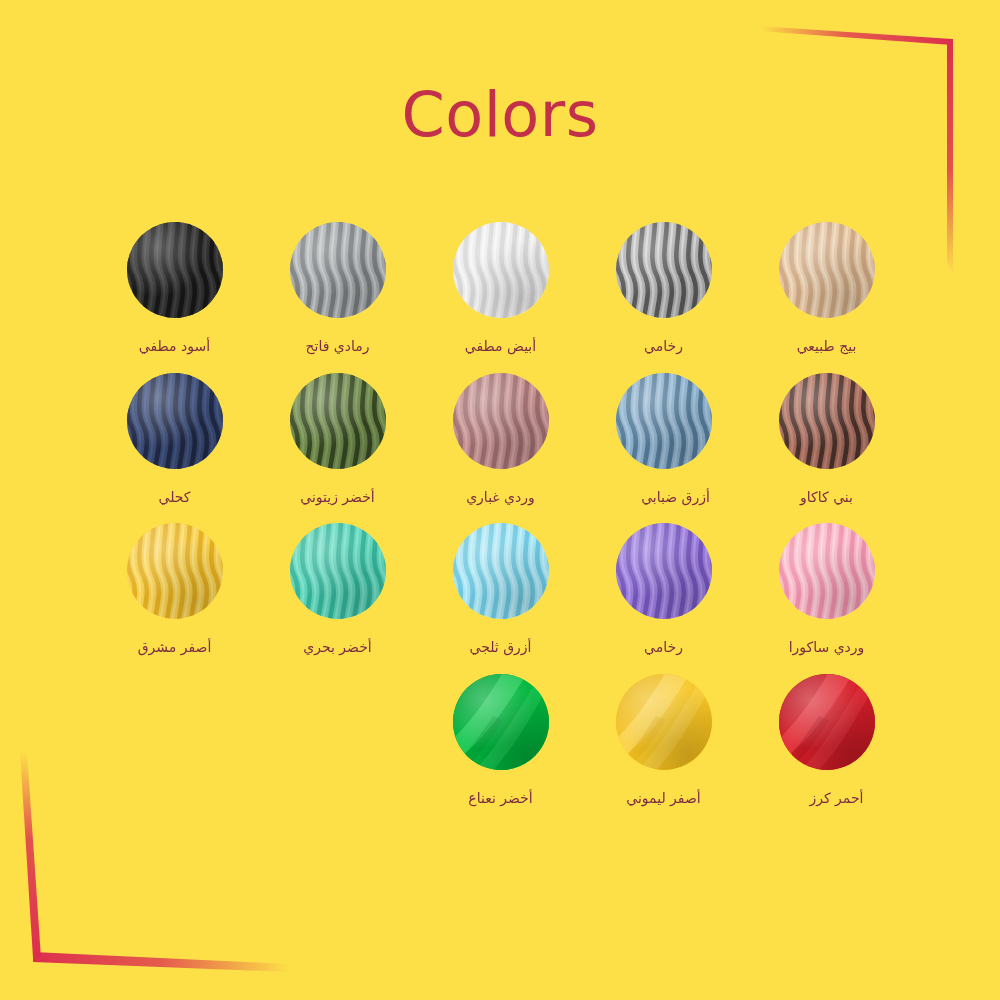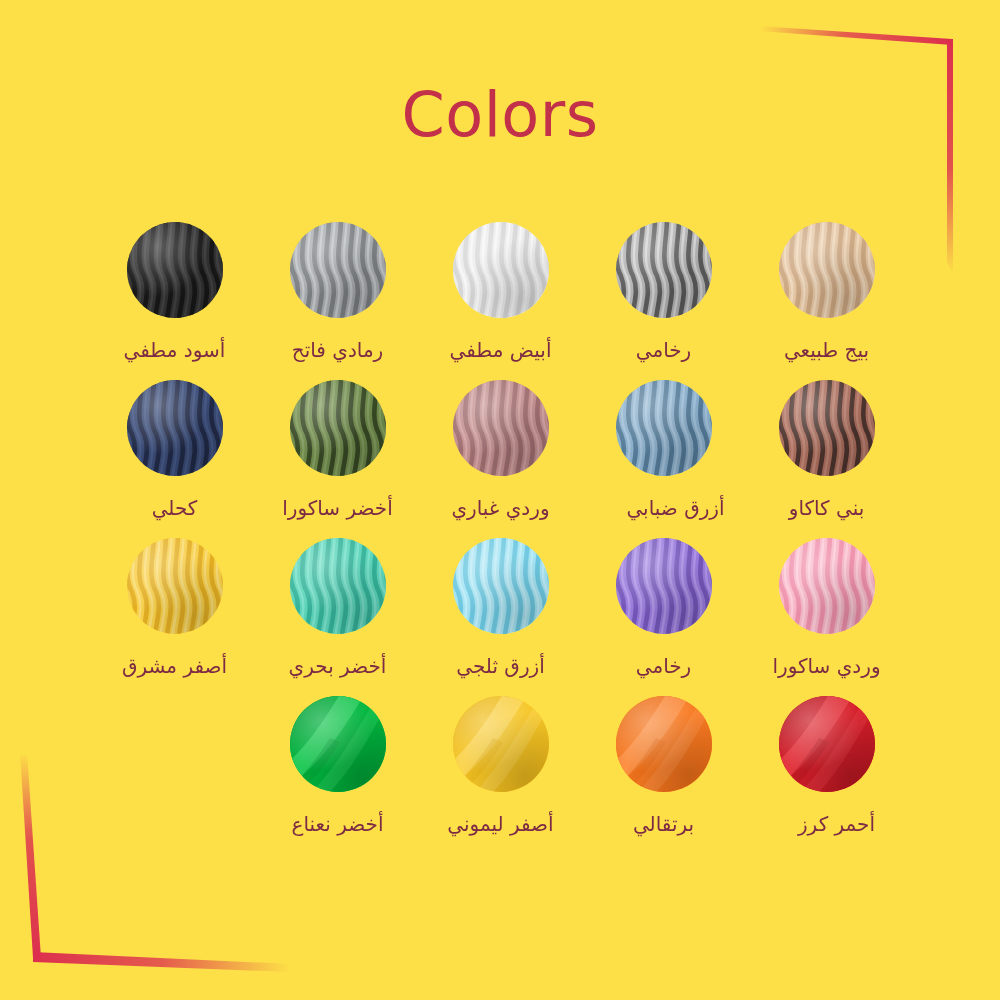--- a/index.html
+++ b/index.html
@@ -81,21 +81,21 @@
   .swatch-disc .shade {
     position: absolute; inset: 0;
     border-radius: 50%;
     background:
       radial-gradient(circle at 32% 26%, rgba(255,255,255,.30) 0%, rgba(255,255,255,0) 52%),
       radial-gradient(circle at 74% 82%, rgba(0,0,0,.17) 0%, rgba(0,0,0,0) 58%);
   }
 
   .swatch-label {
     margin-top: 20px;
-    font-size: 20px;
+    font-size: 14px;
     line-height: 1.25;
     color: #7d2b45;
     direction: rtl;
     unicode-bidi: embed;
     text-align: center;
     white-space: nowrap;
     font-family: "DejaVu Sans", "Liberation Sans", sans-serif;
   }
 </style>
 </head>
@@ -431,21 +431,21 @@
               <path d="M89.6,-8 C98.6,18 82.6,44 94.6,66 C103.6,88 87.6,106 95.6,128" stroke="#88a164" stroke-width="2.4" fill="none" opacity="0.75"></path>
               <path d="M96,-8 C105,18 89,44 101,66 C110,88 94,106 102,128" stroke="#2f3d1f" stroke-width="4.6" fill="none" opacity="0.85"></path>
               <path d="M101.6,-8 C110.6,18 94.6,44 106.6,66 C115.6,88 99.6,106 107.6,128" stroke="#88a164" stroke-width="2.4" fill="none" opacity="0.75"></path>
               <path d="M108,-8 C117,18 101,44 113,66 C122,88 106,106 114,128" stroke="#2f3d1f" stroke-width="4.6" fill="none" opacity="0.85"></path>
               <path d="M113.6,-8 C122.6,18 106.6,44 118.6,66 C127.6,88 111.6,106 119.6,128" stroke="#88a164" stroke-width="2.4" fill="none" opacity="0.75"></path>
               <path d="M120,-8 C129,18 113,44 125,66 C134,88 118,106 126,128" stroke="#2f3d1f" stroke-width="4.6" fill="none" opacity="0.85"></path>
               <path d="M125.6,-8 C134.6,18 118.6,44 130.6,66 C139.6,88 123.6,106 131.6,128" stroke="#88a164" stroke-width="2.4" fill="none" opacity="0.75"></path>
             </svg>
             <div class="shade"></div>
           </div>
-          <div class="swatch-label" style="color: rgb(125, 43, 69);">أخضر ساكورا</div>
+          <div class="swatch-label" style="color: rgb(125, 43, 69);">أخضر زيتوني</div>
         </div>
         <div class="swatch-cell">
           <div class="swatch-disc">
             <div class="base" style="background: rgb(57, 74, 116);"></div>
             <svg class="tex" viewBox="0 0 120 120" preserveAspectRatio="none">
               <path d="M-12,-8 C-3,18 -19,44 -7,66 C2,88 -14,106 -6,128" stroke="#1d2440" stroke-width="4.6" fill="none" opacity="0.85"></path>
               <path d="M-6.4,-8 C2.5999999999999996,18 -13.4,44 -1.4000000000000004,66 C7.600000000000001,88 -8.4,106 -0.40000000000000036,128" stroke="#4a5c8a" stroke-width="2.4" fill="none" opacity="0.75"></path>
               <path d="M0,-8 C9,18 -7,44 5,66 C14,88 -2,106 6,128" stroke="#1d2440" stroke-width="4.6" fill="none" opacity="0.85"></path>
               <path d="M5.6,-8 C14.6,18 -1.4,44 10.6,66 C19.6,88 3.6,106 11.6,128" stroke="#4a5c8a" stroke-width="2.4" fill="none" opacity="0.75"></path>
               <path d="M12,-8 C21,18 5,44 17,66 C26,88 10,106 18,128" stroke="#1d2440" stroke-width="4.6" fill="none" opacity="0.85"></path>
@@ -657,40 +657,20 @@
               <path d="M-10,95 C25,70 45,40 75,-12 L100,-12 C68,42 48,74 12,102 Z" fill="#f04a52" opacity="0.55"></path>
               <path d="M22,120 C52,92 70,62 98,14 L112,14 C86,64 68,94 40,120 Z" fill="#f04a52" opacity="0.30"></path>
               <path d="M-10,118 C18,102 34,82 52,54 L62,58 C44,88 26,108 2,122 Z" fill="#a5121c" opacity="0.35"></path>
             </svg>
             <div class="shade"></div>
           </div>
           <div class="swatch-label" style="color: rgb(125, 43, 69); margin-left: 20px;">أحمر كرز</div>
         </div>
         <div class="swatch-cell">
           <div class="swatch-disc">
-            <div class="base" style="background: rgb(249, 125, 38);"></div>
-            <svg class="tex" viewBox="0 0 120 120" preserveAspectRatio="none">
-              <defs>
-                <linearGradient id="tex16g" x1="0" y1="0" x2="1" y2="1">
-                  <stop offset="0" stop-color="#e2640f"></stop>
-                  <stop offset="0.45" stop-color="#f97d26"></stop>
-                  <stop offset="1" stop-color="#e2640f"></stop>
-                </linearGradient>
-              </defs>
-              <rect width="120" height="120" fill="url(#tex16g)"></rect>
-              <path d="M-10,95 C25,70 45,40 75,-12 L100,-12 C68,42 48,74 12,102 Z" fill="#ffa05c" opacity="0.55"></path>
-              <path d="M22,120 C52,92 70,62 98,14 L112,14 C86,64 68,94 40,120 Z" fill="#ffa05c" opacity="0.30"></path>
-              <path d="M-10,118 C18,102 34,82 52,54 L62,58 C44,88 26,108 2,122 Z" fill="#e2640f" opacity="0.35"></path>
-            </svg>
-            <div class="shade"></div>
-          </div>
-          <div class="swatch-label" style="color: rgb(125, 43, 69);">برتقالي</div>
-        </div>
-        <div class="swatch-cell">
-          <div class="swatch-disc">
             <div class="base" style="background: rgb(247, 201, 44);"></div>
             <svg class="tex" viewBox="0 0 120 120" preserveAspectRatio="none">
               <defs>
                 <linearGradient id="tex17g" x1="0" y1="0" x2="1" y2="1">
                   <stop offset="0" stop-color="#e2ab10"></stop>
                   <stop offset="0.45" stop-color="#f7c92c"></stop>
                   <stop offset="1" stop-color="#e2ab10"></stop>
                 </linearGradient>
               </defs>
               <rect width="120" height="120" fill="url(#tex17g)"></rect>

